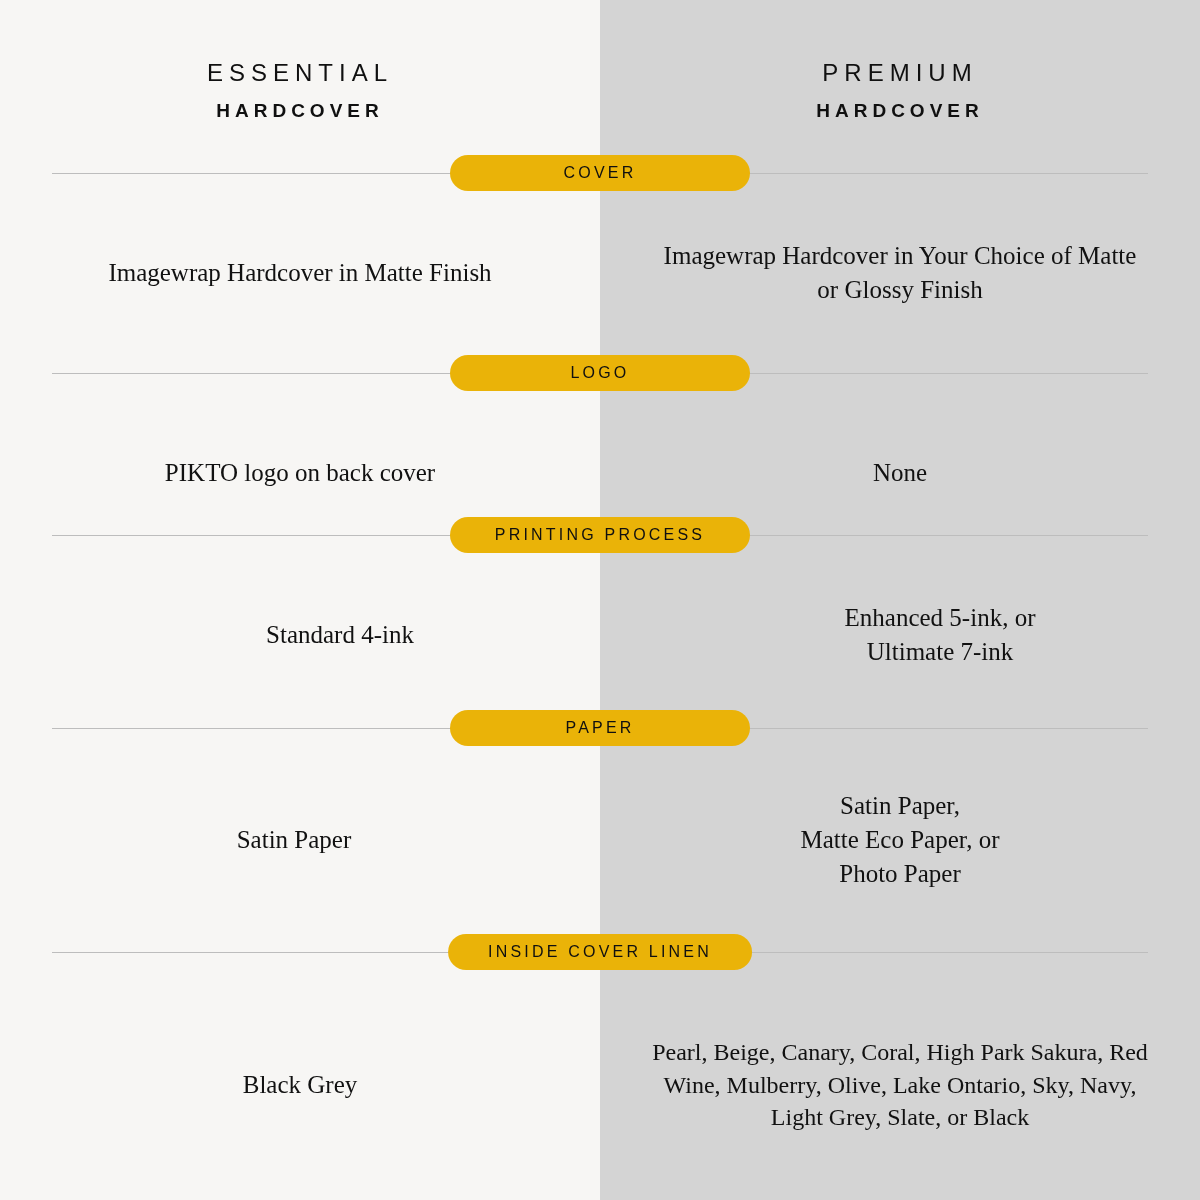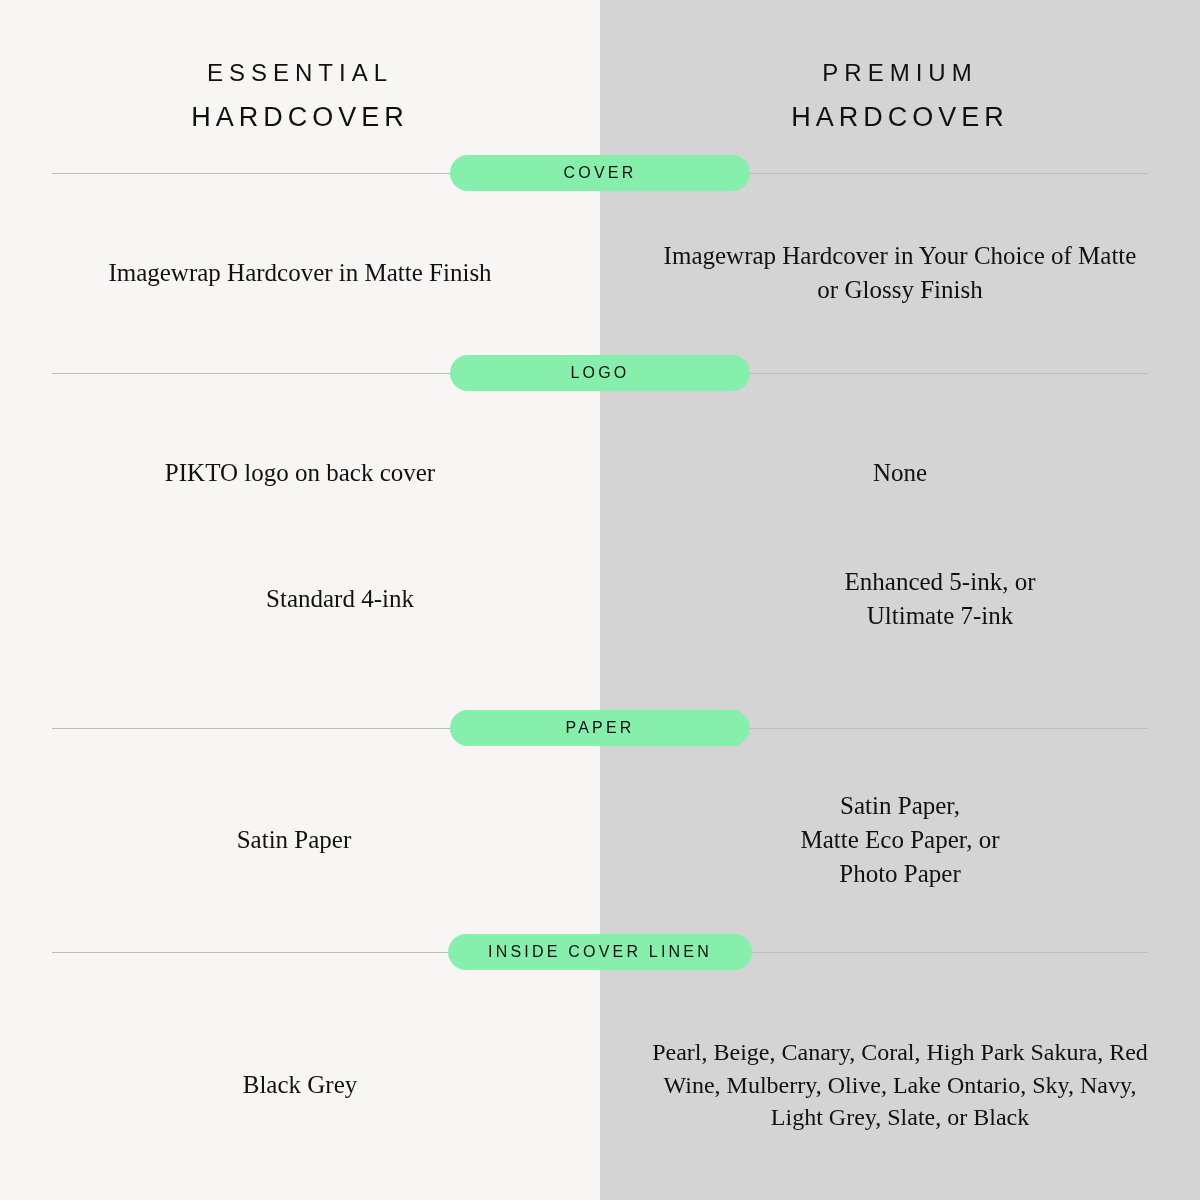--- a/index.html
+++ b/index.html
@@ -60,22 +60,23 @@
   .header-line {
     font-family: "Liberation Sans", sans-serif;
     font-size: 24px;
     letter-spacing: 6px;
     color: #101010;
     font-weight: 400;
     line-height: 1.75;
     text-align: center;
   }
   .header-line.sub {
-    font-size: 27px;
+    font-size: 19px;
     letter-spacing: 5px;
+    font-weight: bold;
   }
 
   .section {
     position: absolute;
     left: 0;
     width: 1200px;
   }
   .divider-wrap {
     position: relative;
     height: 36px;
@@ -88,21 +89,21 @@
     height: 1px;
     background: #bdbdbd;
   }
   .pill {
     position: absolute;
     top: 0;
     left: 50%;
     transform: translateX(-50%);
     height: 36px;
     min-width: 300px;
-    background: #86efac;
+    background: #eab308;
     border-radius: 18px;
     display: flex;
     align-items: center;
     justify-content: center;
     padding: 0 40px;
     box-sizing: border-box;
   }
   .pill-label {
     font-family: "Liberation Sans", sans-serif;
     font-size: 16px;
@@ -170,20 +171,26 @@
           <span class="pill-label">LOGO</span>
         </div>
       </div>
       <div class="row" style="height:164px;">
         <div class="cell">PIKTO logo on back cover</div>
         <div class="cell">None</div>
       </div>
     </div>
 
     <div class="section" style="top:517px;">
+      <div class="divider-wrap">
+        <div class="divider-line"></div>
+        <div class="pill">
+          <span class="pill-label">PRINTING PROCESS</span>
+        </div>
+      </div>
       <div class="row" style="height:164px;padding-left:40px;">
         <div class="cell" style="white-space:pre-line;">Standard 4-ink</div>
         <div class="cell" style="white-space:pre-line;">Enhanced 5-ink, or
 Ultimate 7-ink</div>
       </div>
     </div>
 
     <div class="section" style="top:710px;">
       <div class="divider-wrap">
         <div class="divider-line"></div>

